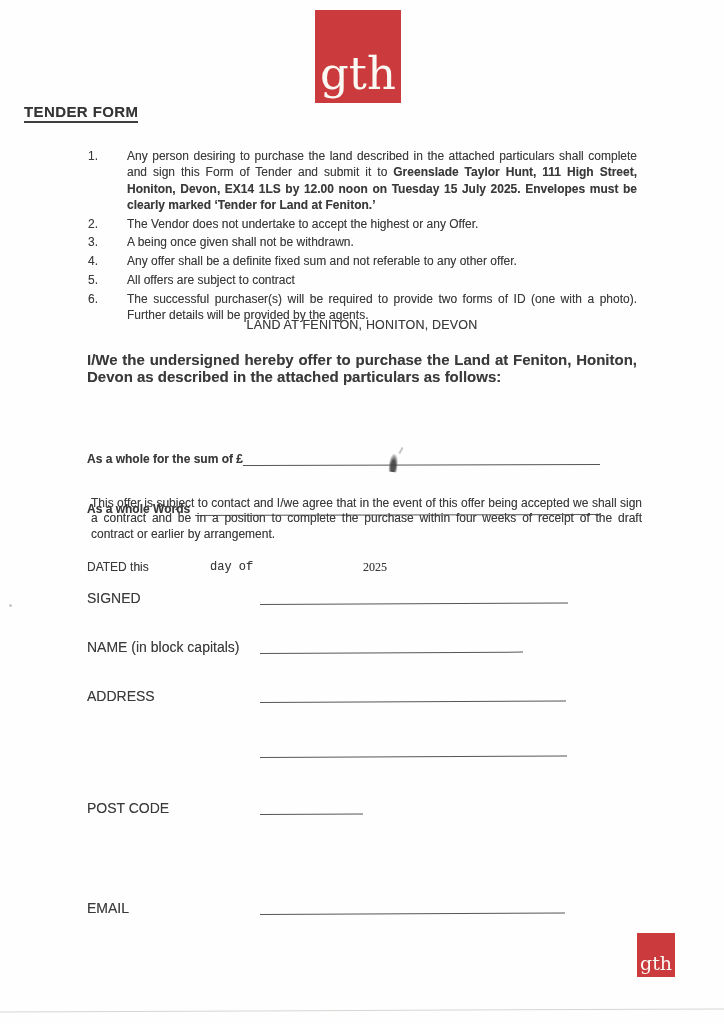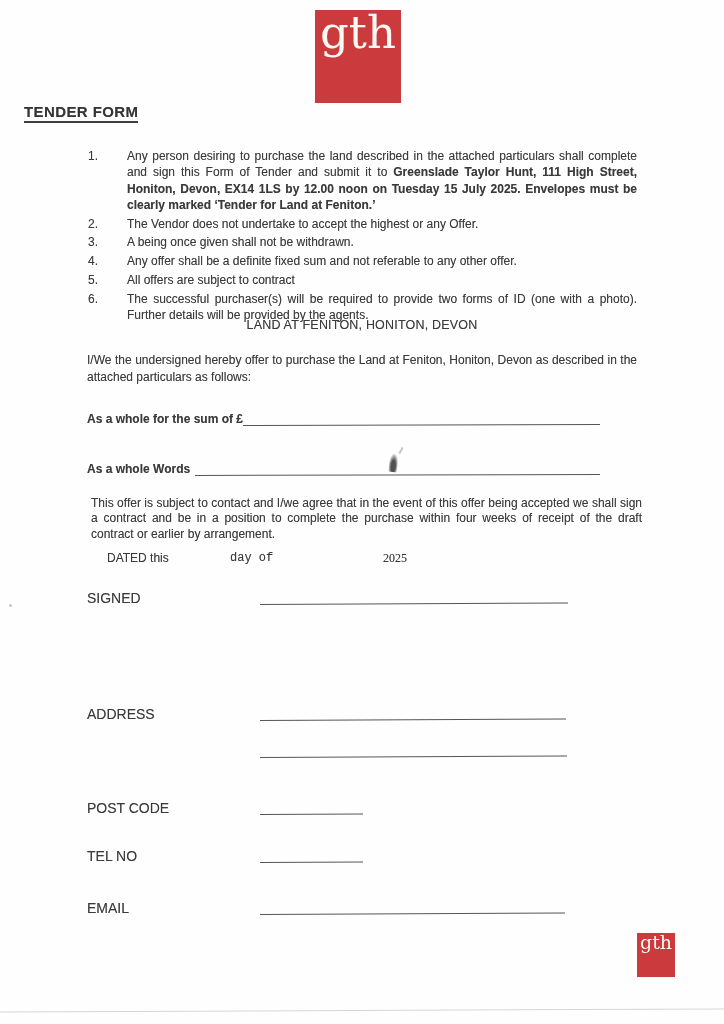--- a/index.html
+++ b/index.html
@@ -7,21 +7,21 @@
     position:relative; width:724px; height:1024px; margin:0 auto;
     background:#fefefe; overflow:hidden;
     font-family:"Liberation Sans", sans-serif;
     color:var(--ink,#3a3a3a);
     text-shadow:0 0 .3px rgba(70,70,70,.45);
   }
 
   
   .logo {
     background:var(--brand-red,#cb3a3d);
-    display:flex; justify-content:center;
+    display:flex; align-items:flex-end; justify-content:center;
     font-family:"DejaVu Serif", serif; color:#fbf9f4;
     text-shadow:none;
   }
   .logo-top { position:absolute; left:315px; top:10px; width:86px; height:93px; }
   .logo-top .logo-text { font-size:45px; line-height:1; padding-bottom:7px; }
   .logo-bottom { position:absolute; left:637px; top:933px; width:38px; height:44px; }
   .logo-bottom .logo-text { font-size:19px; line-height:1; padding-bottom:4px; }
 
   
   .title-wrap { position:absolute; top:103px; left:0; width:100%; text-align:left;padding-left:24px; }
@@ -37,58 +37,58 @@
   .note-text { flex:1; margin:0; font-size:12px; line-height:16.3px; text-align:justify; }
   .note-text b { font-weight:bold; }
 
   
   .land-heading {
     position:absolute; top:318px; left:0; width:100%;
     text-align:center; font-size:12.5px; font-weight:normal; letter-spacing:.2px;
   }
   .offer-intro {
     position:absolute; top:352px; left:87px; width:550px;
-    font-size:12px; line-height:16.5px; text-align:justify; margin:0;
+    font-size:15px; line-height:16.5px; text-align:justify; margin:0;font-weight:bold;
   }
   .conditions {
     position:absolute; top:492px; left:87px; width:551px;
     font-size:12px; line-height:15.3px; text-align:justify; margin:4px;
   }
 
   
   .sum-row, .words-row {
     position:absolute; left:87px; width:513px; height:15px;
-    display:flex; align-items:flex-end;
+    display:flex; align-items:flex-end;margin-top:40px;
   }
   .sum-row { top:411px; }
   .words-row { top:461px; }
   .sum-label { font-size:12px; font-weight:bold; white-space:pre; }
   .hline {
     flex:1; height:100%;
     border-bottom:1.4px solid var(--line-gray,#55555a);
     transform:rotate(-0.15deg); transform-origin:left bottom;
   }
   .words-row .hline { margin-left:5px; }
 
   .dated-row { position:absolute; top:543px; left:87px; width:420px; height:15px; font-size:12px; }
-  .dated-row span { position:absolute; top:8px;margin-left:20px; }
+  .dated-row span { position:absolute; top:17px; }
   .dated-prefix { left:0; }
   .dated-dayof  { left:123px;font-family:Liberation Mono, monospace; }
   .dated-year   { left:276px;font-family:Liberation Serif, serif; }
 
   .frow { position:absolute; left:87px; width:550px; height:13px; }
   .flabel { position:absolute; left:0; bottom:-1px; font-size:14px; white-space:nowrap; }
   .fline {
     position:absolute; left:173px; bottom:0; height:1px;
     border-bottom:1.3px solid var(--line-gray,#55555a);
     transform:rotate(-0.3deg); transform-origin:left bottom;
   }
   .r-signed  { top:592px; } .l-signed  { width:308px; }
   .r-name    { top:641px; } .l-name    { width:263px; }
-  .r-address { top:690px;margin-top:18px; } .l-address { width:306px; }
+  .r-address { top:690px; } .l-address { width:306px; }
   .r-addr2   { top:745px; } .l-addr2   { width:307px; }
   .r-post    { top:802px; } .l-post    { width:103px; }
   .r-tel     { top:850px; } .l-tel     { width:103px; }
   .r-email   { top:902px; } .l-email   { width:305px; }
 
   
   .scan-dot {
     position:absolute; left:9px; top:604px; width:3px; height:3px;
     border-radius:50%; background:#9a9a9a; opacity:.55;
   }
@@ -172,39 +172,39 @@
     <span class="dated-year">2025</span>
   </div>
 
   <span class="scan-dot"></span>
 
   <div class="frow r-signed">
     <span class="flabel">SIGNED</span>
     <span class="fline l-signed"></span>
   </div>
 
+  <div class="frow r-name">
+    <span class="flabel">NAME (in block capitals)</span>
+    <span class="fline l-name"></span>
+  </div>
 
   <div class="frow r-address">
     <span class="flabel">ADDRESS</span>
     <span class="fline l-address"></span>
   </div>
 
   <div class="frow r-addr2">
     <span class="fline l-addr2"></span>
   </div>
 
   <div class="frow r-post">
     <span class="flabel">POST CODE</span>
     <span class="fline l-post"></span>
   </div>
 
-  <div class="frow r-tel">
-    <span class="flabel">TEL NO</span>
-    <span class="fline l-tel"></span>
-  </div>
 
   <div class="frow r-email">
     <span class="flabel">EMAIL</span>
     <span class="fline l-email"></span>
   </div>
 
   <div class="logo logo-bottom">
     <span class="logo-text">gth</span>
   </div>
 

